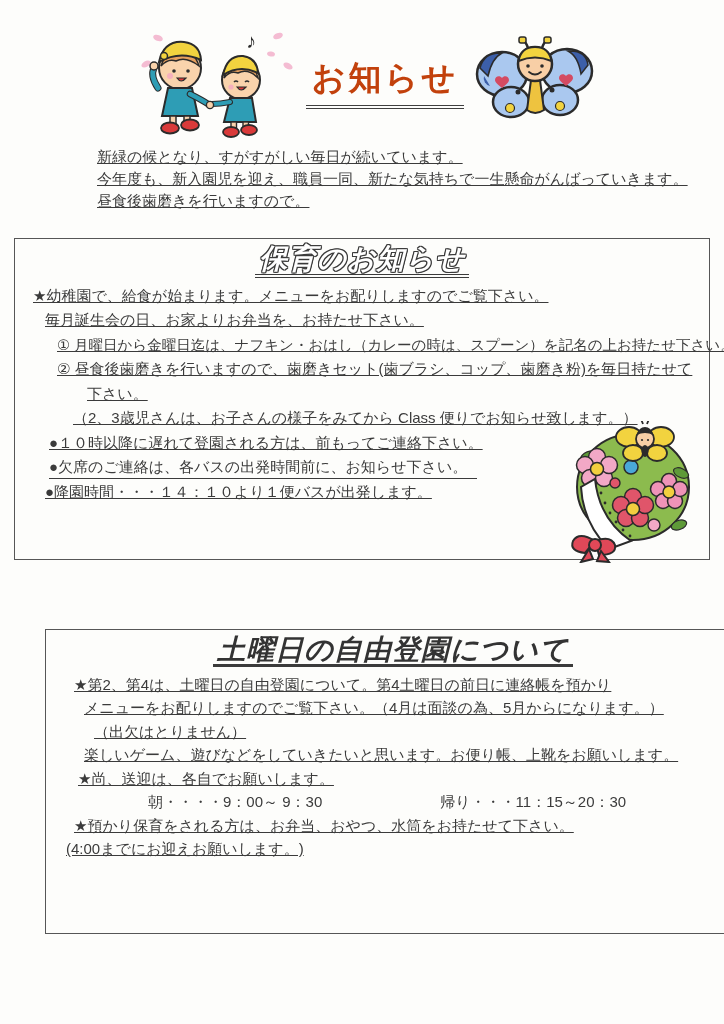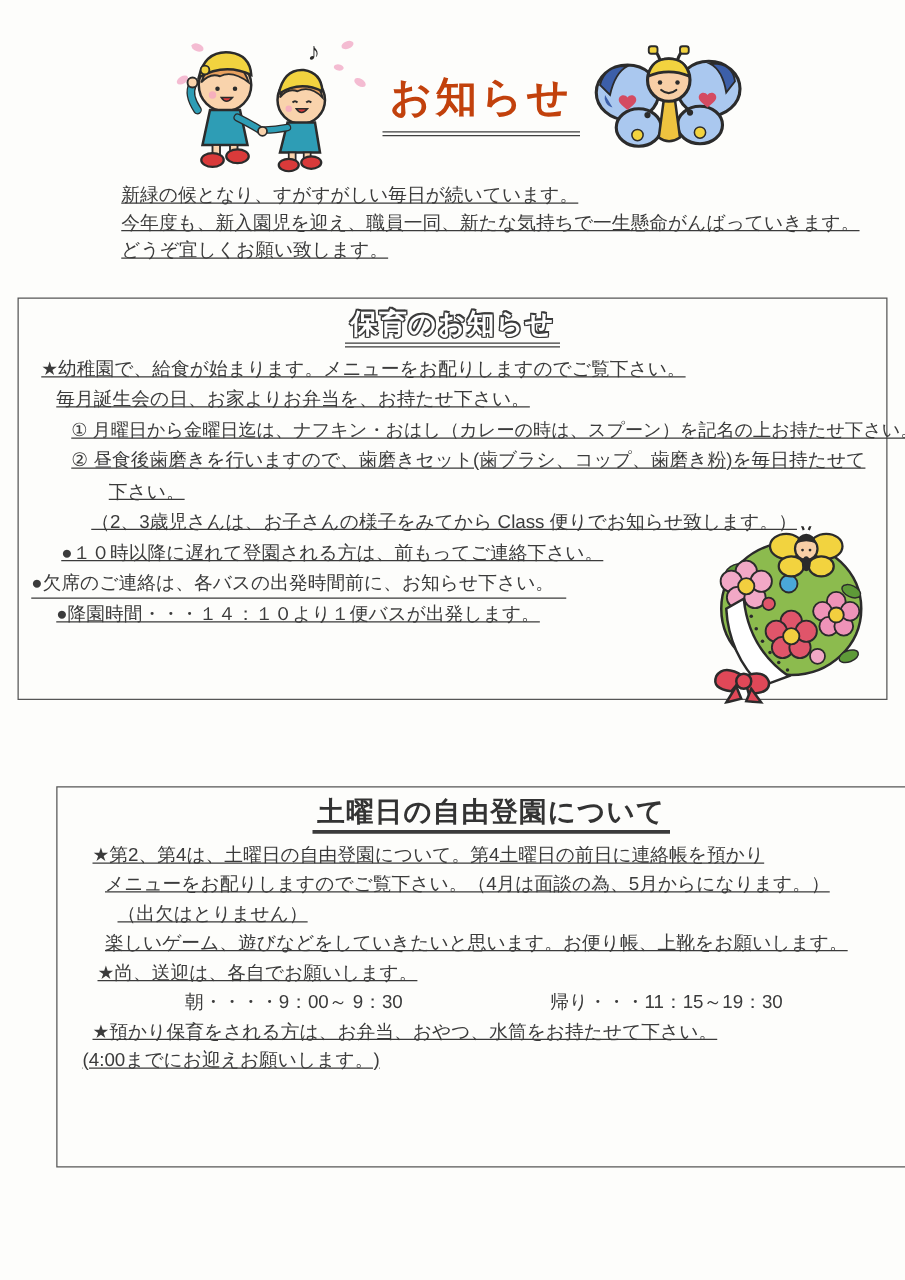--- a/index.html
+++ b/index.html
@@ -33,40 +33,40 @@
     position:relative;
     width:696px;margin-left:14px;box-sizing:border-box;
     border:1.5px solid #565656;
     padding:8px 10px 14px 10px;
     font-size:15px;line-height:24.5px;
   }
   .box1{margin-top:26px;min-height:322px;}
   .box2{margin-top:69px;min-height:305px;padding-bottom:52px;line-height:23.5px;margin-left:45px;}
   .box-title-row{text-align:center;margin-bottom:6px;}
   .box-title{
-    display:inline-block;font-size:22px;font-weight:bold;letter-spacing:1px;
-    padding:0 4px 2px 4px;white-space:nowrap;
+    display:inline-block;font-size:28px;font-weight:bold;letter-spacing:1px;
+    padding:0 4px 2px 4px;white-space:nowrap;font-style:italic;
   }
   .title-outline{
     color:#fff;
     text-shadow:-1px -1px 0 #3b3b3b,1px -1px 0 #3b3b3b,-1px 1px 0 #3b3b3b,1px 1px 0 #3b3b3b,0 -1px 0 #3b3b3b,0 1px 0 #3b3b3b,-1px 0 0 #3b3b3b,1px 0 0 #3b3b3b;
     border-bottom:4px double #3b3b3b;
   }
   .title-solid{color:#333;border-bottom:3px solid #3b3b3b;}
   .line{white-space:nowrap;text-decoration:underline;}
   .u{display:inline-block;border-bottom:1.5px solid #3b3b3b;padding-right:10px;line-height:22px;}
   
   .b1-l0{margin-left:8px;}
   .b1-l1{margin-left:20px;}
   .b1-l2{margin-left:32px;font-size:14.5px;}
   .b1-l3{margin-left:32px;}
   .b1-l4{margin-left:62px;}
   .b1-l5{margin-left:48px;}
   .b1-l6{margin-left:24px;}
-  .b1-l7{margin-left:0;}
+  .b1-l7{margin-left:24px;}
   .b1-l8{margin-left:20px;}
   .b1-l9{margin-left:20px;margin-top:26px;}
   
   .b2-l0{margin-left:18px;}
   .b2-l1{margin-left:28px;}
   .b2-l2{margin-left:38px;}
   .b2-l3{margin-left:38px;}
   .b2-l4{margin-left:28px;}
   .b2-l5{margin-left:22px;}
   .b2-times{margin-left:92px;display:flex;gap:118px;white-space:nowrap;}
@@ -178,21 +178,21 @@
       <path d="M44.5 25 Q47 11 61 11 Q75 11 77.5 25 Q61 18 44.5 25 Z" fill="#f2d33f" stroke="#2b2b2b" stroke-width="2"></path>
       <circle cx="54" cy="30" r="1.8" fill="#2b2b2b"></circle>
       <circle cx="68" cy="30" r="1.8" fill="#2b2b2b"></circle>
       <path d="M55 36 Q61 41 67 36" stroke="#2b2b2b" stroke-width="1.8" fill="none" stroke-linecap="round"></path>
     </svg>
   </div>
 
   <div class="intro">
     <div class="line">新緑の候となり、すがすがしい毎日が続いています。</div>
     <div class="line">今年度も、新入園児を迎え、職員一同、新たな気持ちで一生懸命がんばっていきます。</div>
-    <div class="line">どうぞ宜しくお願い致します。</div>
+    <div class="line">昼食後歯磨きを行いますので。</div>
   </div>
 
   <div class="notice-box box1">
     <div class="box-title-row">
       <span class="box-title title-outline">保育のお知らせ</span>
     </div>
     <div class="line b1-l0">★幼稚園で、給食が始まります。メニューをお配りしますのでご覧下さい。</div>
     <div class="line b1-l1">毎月誕生会の日、お家よりお弁当を、お持たせ下さい。</div>
     <div class="line b1-l2">① 月曜日から金曜日迄は、ナフキン・おはし（カレーの時は、スプーン）を記名の上お持たせ下さい。</div>
     <div class="line b1-l3">② 昼食後歯磨きを行いますので、歯磨きセット(歯ブラシ、コップ、歯磨き粉)を毎日持たせて</div>
@@ -282,19 +282,19 @@
     <div class="box-title-row">
       <span class="box-title title-solid">土曜日の自由登園について</span>
     </div>
     <div class="line b2-l0">★第2、第4は、土曜日の自由登園について。第4土曜日の前日に連絡帳を預かり</div>
     <div class="line b2-l1">メニューをお配りしますのでご覧下さい。（4月は面談の為、5月からになります。）</div>
     <div class="line b2-l3">（出欠はとりません）</div>
     <div class="line b2-l4">楽しいゲーム、遊びなどをしていきたいと思います。お便り帳、上靴をお願いします。</div>
     <div class="line b2-l5">★尚、送迎は、各自でお願いします。</div>
     <div class="b2-times">
       <span>朝・・・・9：00～ 9：30</span>
-      <span>帰り・・・11：15～19：30</span>
+      <span>帰り・・・11：15～20：30</span>
     </div>
     <div class="line b2-l6">★預かり保育をされる方は、お弁当、おやつ、水筒をお持たせて下さい。</div>
     <div class="line b2-l7">(4:00までにお迎えお願いします。)</div>
   </div>
 
 </div>
 
 </body></html>

